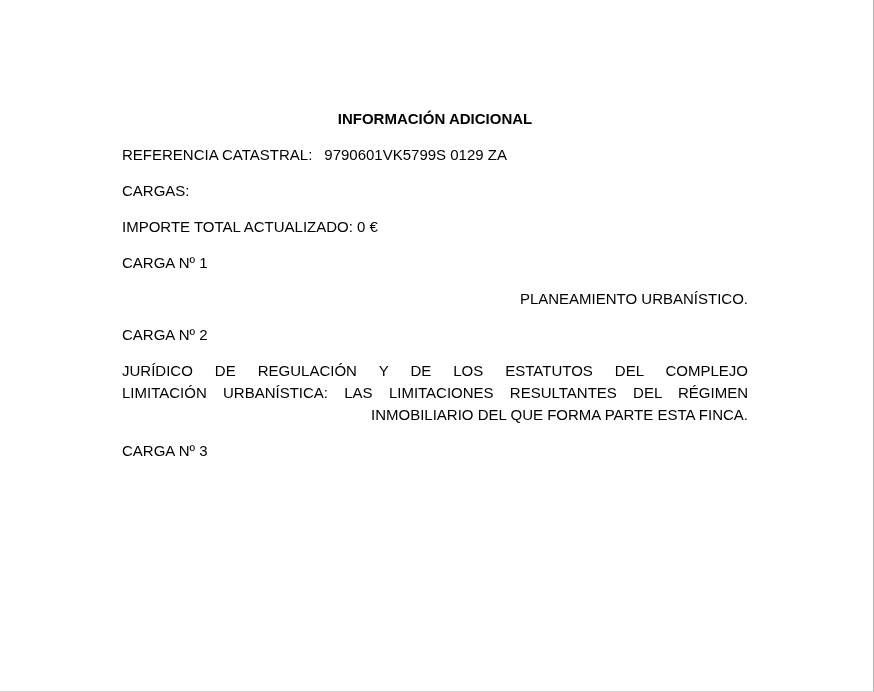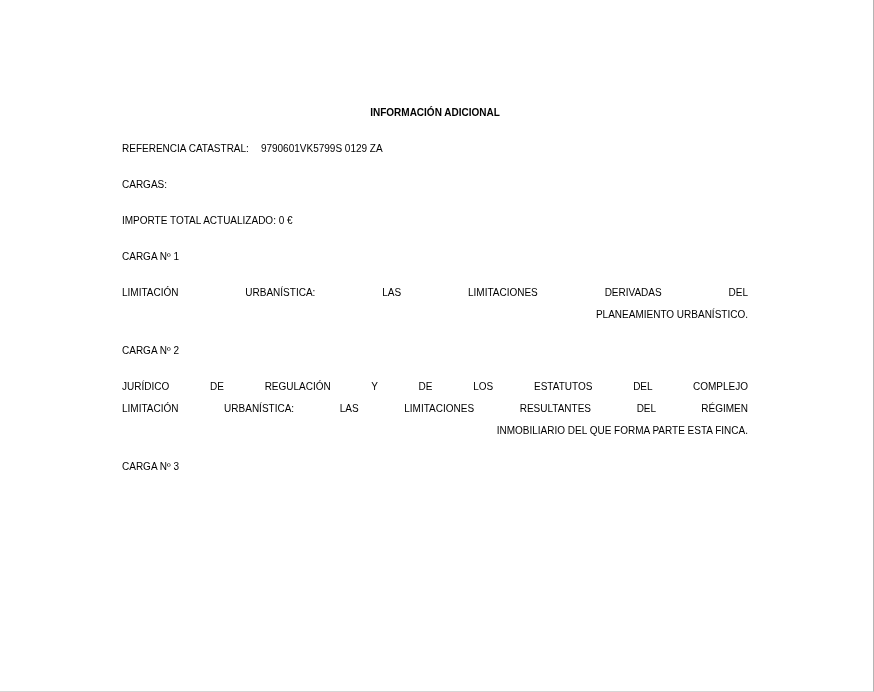--- a/index.html
+++ b/index.html
@@ -15,23 +15,23 @@
     background: #ffffff;
     border-right: 1px solid #b4b4b4;
     border-bottom: 1px solid #d6d6d6;
     font-family: "Liberation Sans", sans-serif;
     color: #000000;
     overflow: hidden;
   }
   .content {
     position: absolute;
     left: 122px;
-    top: 102px;
+    top: 108px;
     width: 626px;
-    font-size: 10px;
+    font-size: 15px;
   }
   .block {
     line-height: 22px;
     margin: 0 0 14px 0;
   }
   .doc-title {
     text-align: center;
     font-weight: bold;
   }
   .justify-line {
@@ -58,21 +58,20 @@
       <span>REFERENCIA CATASTRAL:</span><span class="ref-value">9790601VK5799S 0129 ZA</span>
     </div>
 
     <div class="block">CARGAS:</div>
 
     <div class="block">IMPORTE TOTAL ACTUALIZADO: 0 €</div>
 
     <div class="block">CARGA Nº 1</div>
 
     <div class="block">
-      <div class="justify-line">LIMITACIÓN URBANÍSTICA: LAS LIMITACIONES DERIVADAS DEL</div>
       <div class="plain-line">PLANEAMIENTO URBANÍSTICO.</div>
     </div>
 
     <div class="block">CARGA Nº 2</div>
 
     <div class="block">
       <div class="justify-line">JURÍDICO DE REGULACIÓN Y DE LOS ESTATUTOS DEL COMPLEJO</div>
       <div class="justify-line">LIMITACIÓN URBANÍSTICA: LAS LIMITACIONES RESULTANTES DEL RÉGIMEN</div>
       <div class="plain-line">INMOBILIARIO DEL QUE FORMA PARTE ESTA FINCA.</div>
     </div>

